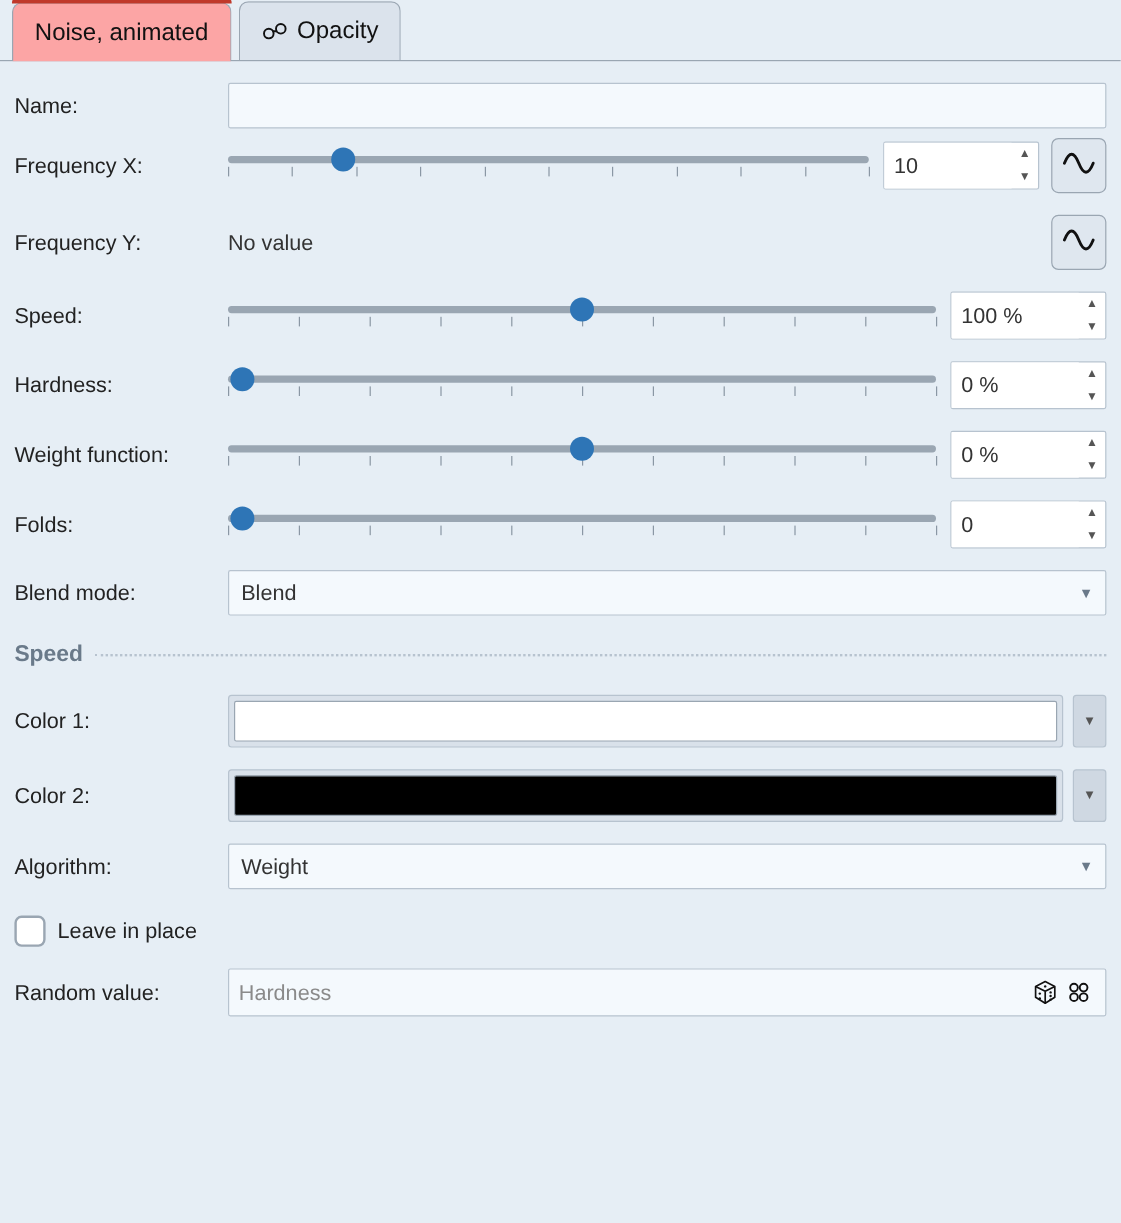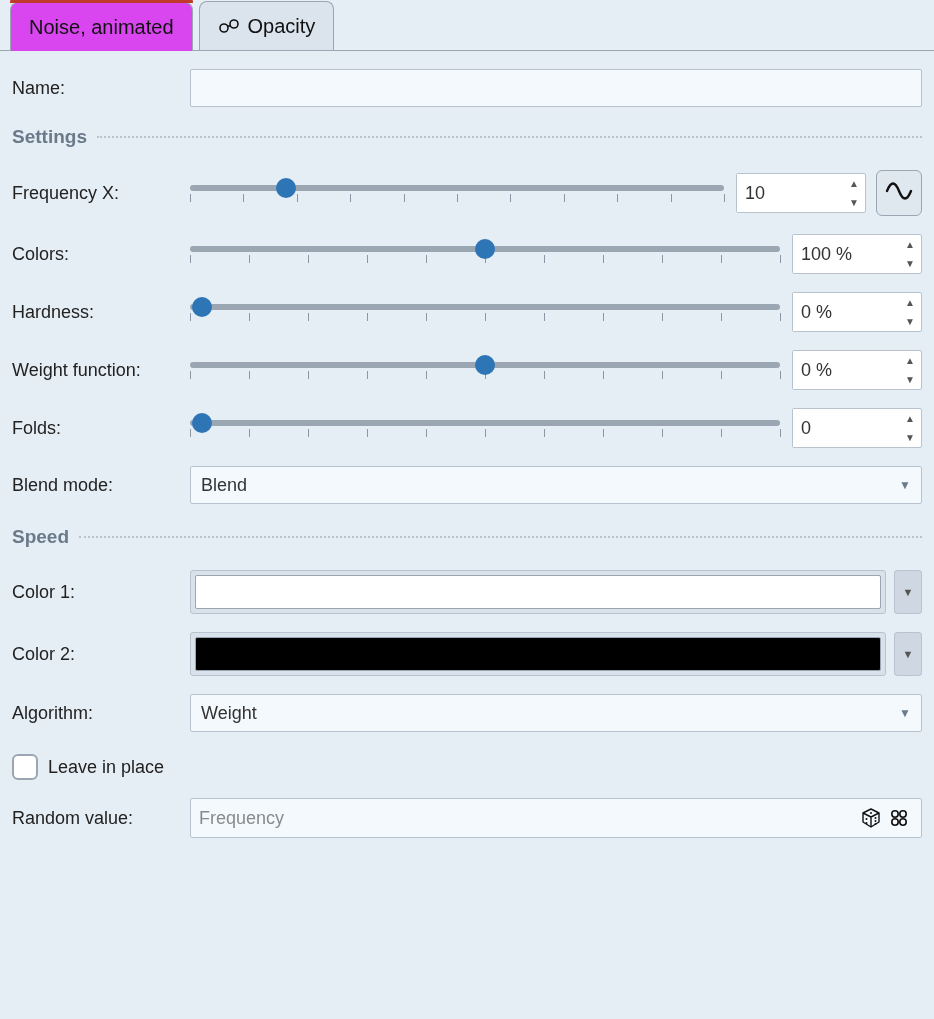--- a/index.html
+++ b/index.html
@@ -31,21 +31,21 @@
     border-bottom: none;
     border-radius: 8px 8px 0 0;
     background: #dbe3ec;
     color: #111;
     position: relative;
     margin-right: 6px;
     cursor: pointer;
     font-size: 20px;
   }
   .tab.active {
-    background: #d946ef;
+    background: #fca5a5;
     z-index: 2;
     top: 1px;
   }
   .tab.active::before {
     content: "";
     position: absolute;
     left: -1px; right: -1px;
     top: -4px; height: 4px;
     background: #c0392b;
     border-radius: 3px 3px 0 0;
@@ -265,29 +265,25 @@
             <path d="M9 9 L13 9"></path>
           </g>
         </svg>
       </span>
       <span>Opacity</span>
     </div>
   </div>
 
   <div class="content">
 
-    <div class="row" style="margin-bottom:19px;">
+    <div class="row" style="margin-bottom:8px;">
       <div class="label">Name:</div>
       <input class="text full grow" value="" style="">
     </div>
 
-    <div class="section-h">
-      <span>Settings</span>
-      <span class="dots"></span>
-    </div>
 
     <div class="row">
       <div class="label">Frequency X:</div>
       <div class="slider-cell">
         <div class="slider-wrap">
           <div class="slider-track"></div>
           <div class="slider-ticks">
               <span style="left: 0%;"></span>
               <span style="left: 10%;"></span>
               <span style="left: 20%;"></span>
@@ -314,23 +310,36 @@
         <div class="wave-btn">
           <span>
             <svg width="28" height="20" viewBox="0 0 28 20">
                 <path d="M2 10 C6 0, 10 0, 14 10 C18 20, 22 20, 26 10" fill="none" stroke="#111" stroke-width="2.4" stroke-linecap="round"></path>
               </svg>
           </span>
         </div>
       </div>
     </div>
 
-
-    <div class="row">
-      <div class="label">Colors:</div>
+    <div class="row">
+      <div class="label">Frequency Y:</div>
+      <div class="grow novalue">No value</div>
+      <div class="ctrl-cluster">
+        <div class="wave-btn">
+          <span>
+            <svg width="28" height="20" viewBox="0 0 28 20">
+                <path d="M2 10 C6 0, 10 0, 14 10 C18 20, 22 20, 26 10" fill="none" stroke="#111" stroke-width="2.4" stroke-linecap="round"></path>
+              </svg>
+          </span>
+        </div>
+      </div>
+    </div>
+
+    <div class="row">
+      <div class="label">Speed:</div>
       <div class="slider-cell">
         <div class="slider-wrap">
           <div class="slider-track"></div>
           <div class="slider-ticks">
               <span style="left: 0%;"></span>
               <span style="left: 10%;"></span>
               <span style="left: 20%;"></span>
               <span style="left: 30%;"></span>
               <span style="left: 40%;"></span>
               <span style="left: 50%;"></span>
@@ -485,21 +494,21 @@
 
 
     <div class="row">
       <div class="chk"></div>
       <div>Leave in place</div>
     </div>
 
     <div class="row" style="margin-bottom:0;">
       <div class="label">Random value:</div>
       <div class="random-input">
-        <span class="placeholder">Frequency</span>
+        <span class="placeholder">Hardness</span>
         <span class="icon-btn">
           <svg width="22" height="22" viewBox="0 0 22 22">
             <g fill="none" stroke="#111" stroke-width="1.4" stroke-linejoin="round">
               <path d="M11 2 L19 6 L19 15 L11 20 L3 15 L3 6 Z"></path>
               <path d="M3 6 L11 10 L19 6 M11 10 L11 20"></path>
             </g>
             <g fill="#111">
               <circle cx="11" cy="6" r="1"></circle>
               <circle cx="6.5" cy="12" r="1"></circle>
                 <circle cx="6.5" cy="16" r="1"></circle>

